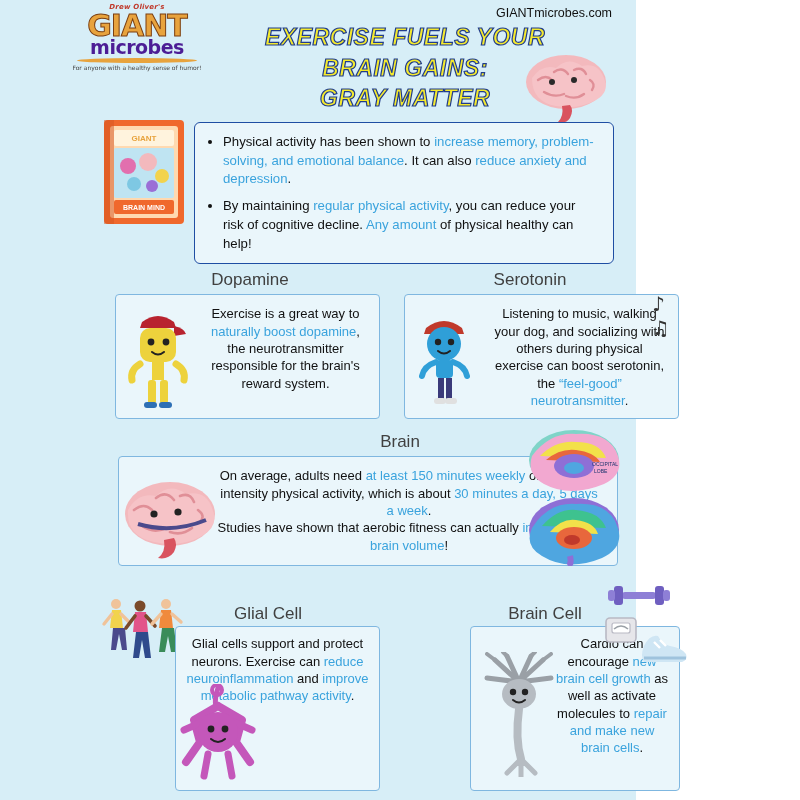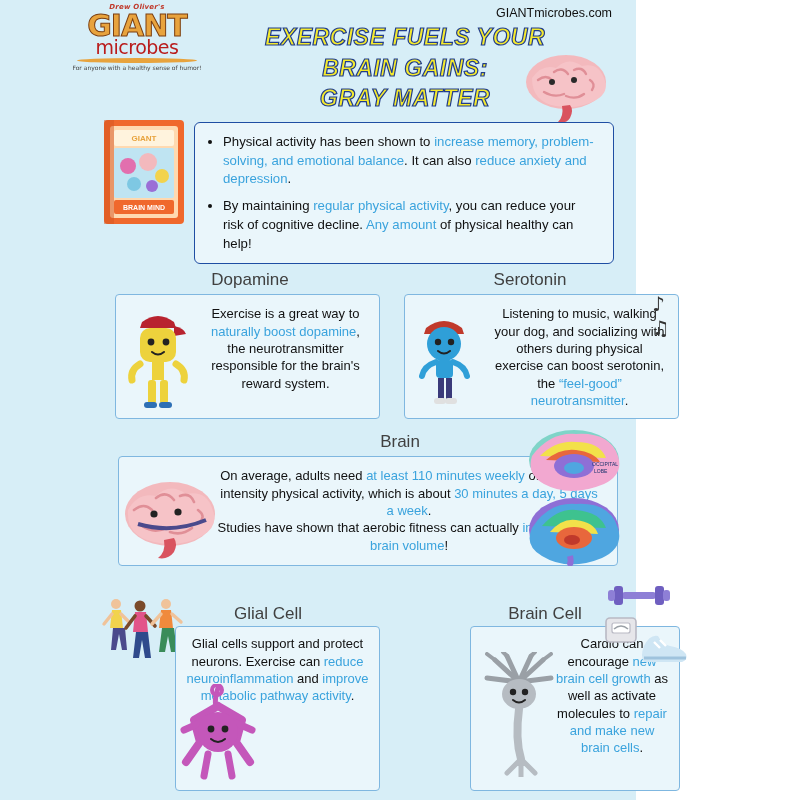--- a/index.html
+++ b/index.html
@@ -28,21 +28,21 @@
   .logo .pre{
     font-size:7px;color:#c0392b;font-weight:bold;font-style:italic;
     letter-spacing:.2px;
   }
   .logo .giant{
     font-size:30px;font-weight:bold;color:#e8a33d;
     -webkit-text-stroke:1px #7b3f11;
     letter-spacing:-1px;
   }
   .logo .micro{
-    font-size:19px;font-weight:normal;color:#b91c1c;
+    font-size:19px;font-weight:bold;color:#4c1d95;
     letter-spacing:-.5px;margin-top:-3px;
   }
   .logo .tag{
     font-size:6px;color:#444;margin-top:2px;
   }
   .logo .swoosh{
     display:block;width:120px;height:5px;margin:1px auto 0;
     background:#e8a33d;border-radius:50%;
   }
   .site{
@@ -264,21 +264,21 @@
         <path d="M24 52 q-12 4 -14 14" stroke="#2f9fd8" stroke-width="6" fill="none" stroke-linecap="round"></path>
         <path d="M41 52 q12 4 14 14" stroke="#2f9fd8" stroke-width="6" fill="none" stroke-linecap="round"></path>
       </svg>
     </div>
     <div class="notes">♪ ♫</div>
   </div>
 
   <div class="row2">
     <div class="sec-title t-brain">Brain</div>
     <div class="card c-brain">
-      <p><span>On average, adults need </span><span class="hl">at least 110 minutes weekly</span><span> of moderate intensity physical activity, which is about </span><span class="hl">30 minutes a day, 5 days a week</span><span>.</span><br>
+      <p><span>On average, adults need </span><span class="hl">at least 150 minutes weekly</span><span> of moderate intensity physical activity, which is about </span><span class="hl">30 minutes a day, 5 days a week</span><span>.</span><br>
       <span>Studies have shown that aerobic fitness can actually </span><span class="hl">increase your brain volume</span><span>!</span></p>
     </div>
 
     <div class="fig-brain">
       <svg width="100" height="86" viewBox="0 0 100 86">
         <ellipse cx="50" cy="40" rx="45" ry="32" fill="#f3b9bd"></ellipse>
         <path d="M8 36 q10 -18 28 -14 q14 -14 30 -2 q20 -4 26 14 q8 18 -10 28 q-22 12 -48 6 q-28 -6 -26 -32z" fill="#f6c3c7"></path>
         <path d="M14 36 q10 -8 18 0 M36 24 q10 -8 18 2 M60 22 q10 -4 14 6 M78 36 q8 6 2 12 M22 52 q12 8 24 2 M50 58 q12 4 22 -4" stroke="#e08f97" stroke-width="2.6" fill="none" stroke-linecap="round"></path>
         <path d="M18 50 q34 10 68 -4" stroke="#4a4a8c" stroke-width="4" fill="none"></path>
         <circle cx="34" cy="40" r="3.6" fill="#222"></circle>

